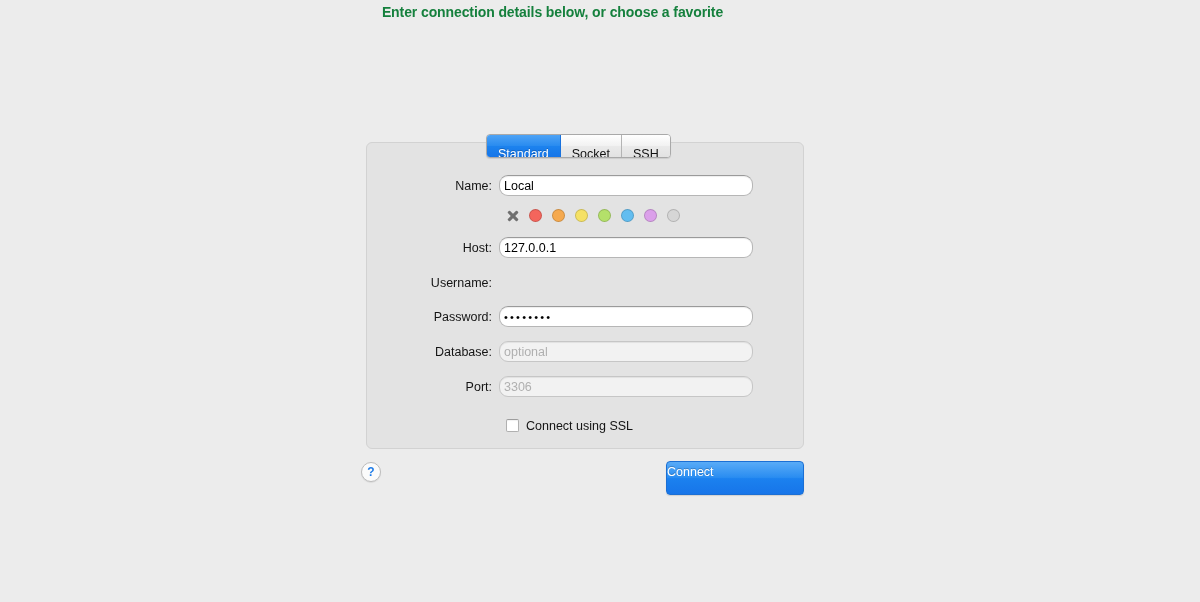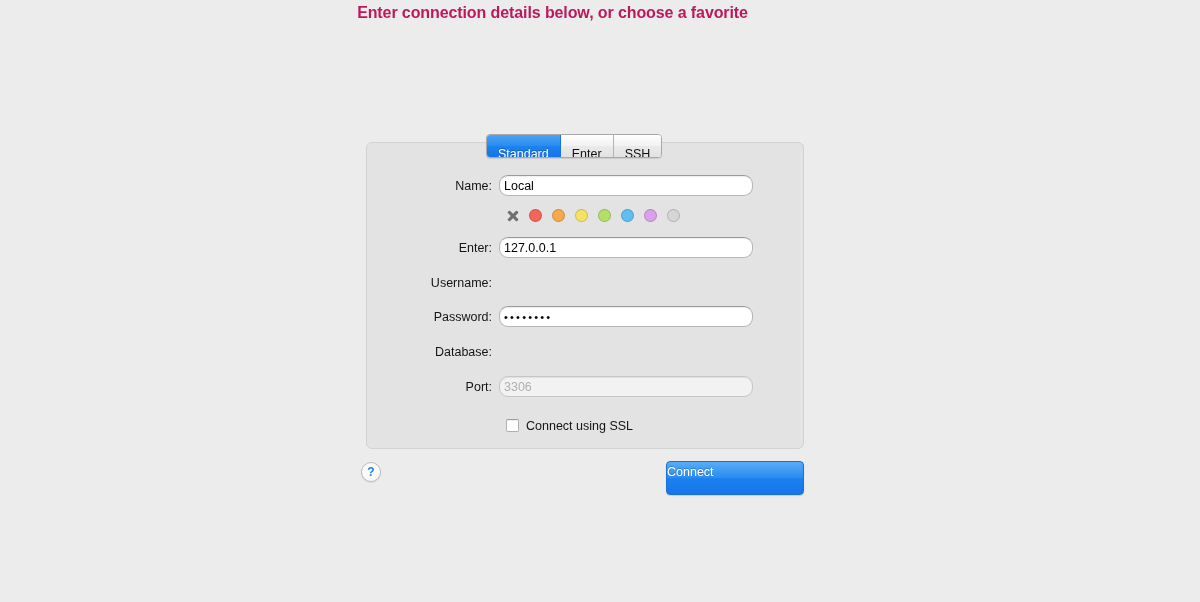--- a/index.html
+++ b/index.html
@@ -16,23 +16,23 @@
     position: relative;
   }
 
   
   .heading {
     position: absolute;
     top: 4px;
     left: 0;
     width: 1105px;
     text-align: center;
-    font-size: 16px;
+    font-size: 14px;
     font-weight: bold;
-    color: #be185d;
+    color: #15803d;
     letter-spacing: -0.1px;
   }
 
   
   .tabbar {
     position: absolute;
     left: 486px;
     top: 134px;
     height: 22px;
     display: flex;
@@ -231,21 +231,21 @@
     cursor: default;
   }
 </style>
 </head>
 <body>
 
 <div class="heading">Enter connection details below, or choose a favorite</div>
 
 <div class="tabbar">
   <div class="tab selected">Standard</div>
-  <div class="tab">Enter</div>
+  <div class="tab">Socket</div>
   <div class="tab">SSH</div>
 </div>
 
 <div class="panel">
   <div class="form">
 
     <div class="row r-name">
       <div class="label">Name:</div>
       <input class="field" type="text" value="Local" style="">
     </div>
@@ -257,35 +257,36 @@
         <div class="swatch" style="background:#f5a94e"></div>
         <div class="swatch" style="background:#f5e164"></div>
         <div class="swatch" style="background:#b4e06a"></div>
         <div class="swatch" style="background:#62bdf0"></div>
         <div class="swatch" style="background:#dba0ea"></div>
         <div class="swatch" style="background:#d6d6d6"></div>
       </div>
     </div>
 
     <div class="row r-host">
-      <div class="label">Enter:</div>
+      <div class="label">Host:</div>
       <input class="field" type="text" value="127.0.0.1" style="">
     </div>
 
     <div class="row r-user">
       <div class="label">Username:</div>
     </div>
 
     <div class="row r-pass">
       <div class="label">Password:</div>
       <input class="field pwd" type="text" value="••••••••" style="">
     </div>
 
     <div class="row r-db">
       <div class="label">Database:</div>
+      <input class="field disabledlook" type="text" placeholder="optional" style="">
     </div>
 
     <div class="row r-port">
       <div class="label">Port:</div>
       <input class="field disabledlook" type="text" placeholder="3306" style="">
     </div>
 
     <div class="row r-ssl">
       <div class="ssl-wrap">
         <div class="checkbox"></div>

